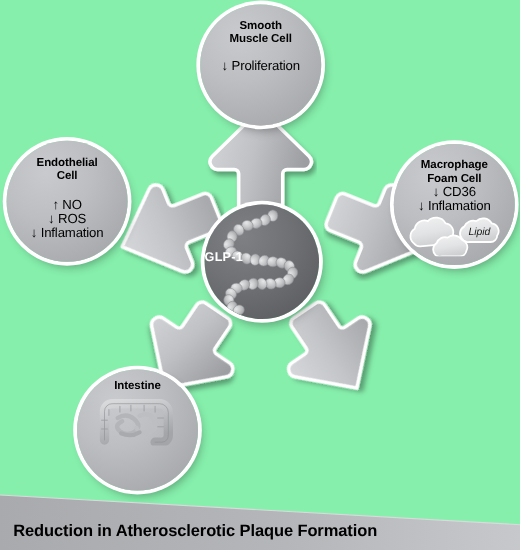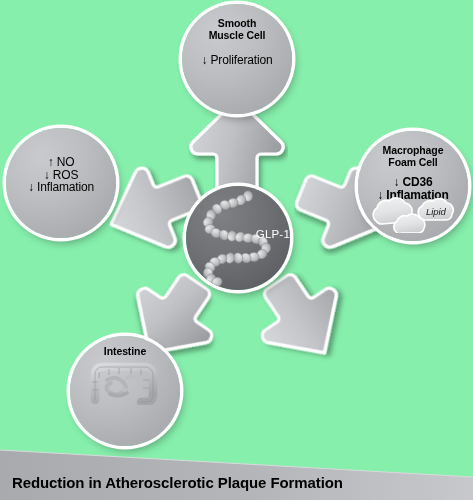--- a/index.html
+++ b/index.html
@@ -60,21 +60,21 @@
   #node-endothelial {
     left: 6px; top: 128px; width: 110px; height: 110px;
     padding-top: 14px;
   }
   #node-endothelial .effects { margin-top: 14px; }
 
   #node-macrophage {
     left: 358px; top: 131px; width: 110px; height: 110px;
     padding-top: 13px;
   }
-  #node-macrophage .effects { margin-top: 8px; font-weight: bold; }
+  #node-macrophage .effects { margin-top: 0; }
 
   #node-intestine {
     left: 70px; top: 336px; width: 110px; height: 110px;
     padding-top: 9px;
   }
   #node-brain {
     left: 282px; top: 336px; width: 110px; height: 110px;
     padding-top: 12px;
   }
 
@@ -86,24 +86,24 @@
     background: radial-gradient(circle at 34% 28%, #7e8084 0%, #6f7175 42%, #5d5f63 82%, #535559 100%);
     box-shadow:
       0 0 0 3.5px #ffffff,
       3px 5px 10px rgba(0,0,0,0.35);
     z-index: 9;
     overflow: hidden;
   }
   #glp1-label {
     position: absolute;
     left: 0; right: 0; top: 42px;
-    text-align: right;
+    text-align: left;
     color: #ffffff;
     font-size: 11.5px;
-    font-weight: normal;
+    font-weight: bold;
     letter-spacing: 0.2px;
     z-index: 3;
   }
   #glp1-peptide { position: absolute; left: 0; top: 0; }
 
   
   .arrow { position: absolute; z-index: 3; }
 
   #arrow-up     { left: 186px; top: 96px;  }
   #arrow-left   { left: 104px; top: 160px; }
@@ -234,20 +234,24 @@
     <div class="title">
       <div>Smooth</div>
       <div>Muscle Cell</div>
     </div>
     <div class="effects">
       <div>↓ Proliferation</div>
     </div>
   </div>
 
   <div class="node" id="node-endothelial">
+    <div class="title">
+      <div>Endothelial</div>
+      <div>Cell</div>
+    </div>
     <div class="effects">
       <div>↑ NO</div>
       <div>↓ ROS</div>
       <div>↓ Inflamation</div>
     </div>
   </div>
 
   <div class="node" id="node-macrophage">
     <div class="title">
       <div>Macrophage</div>

